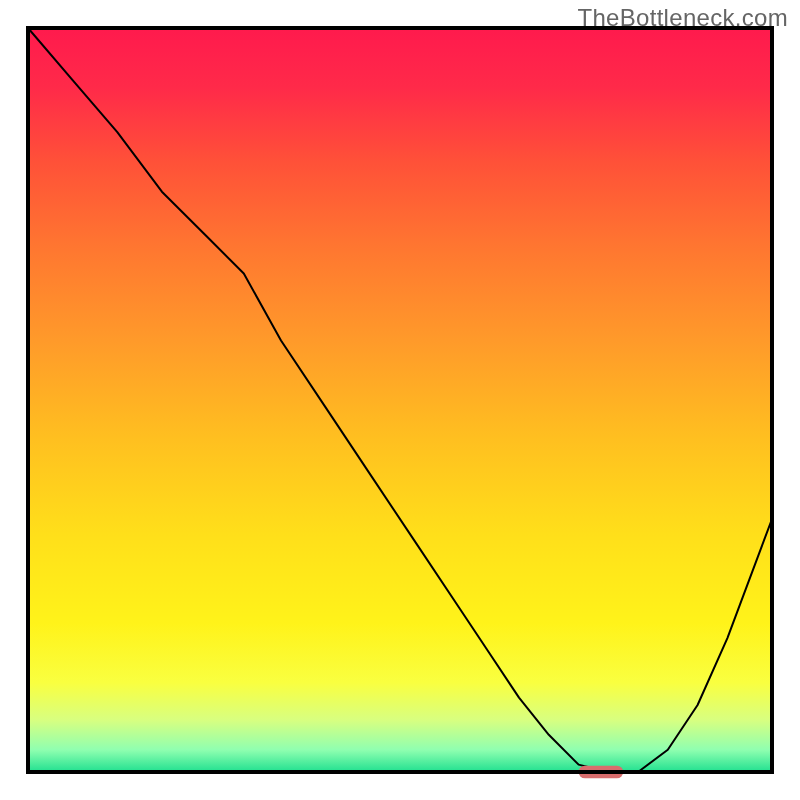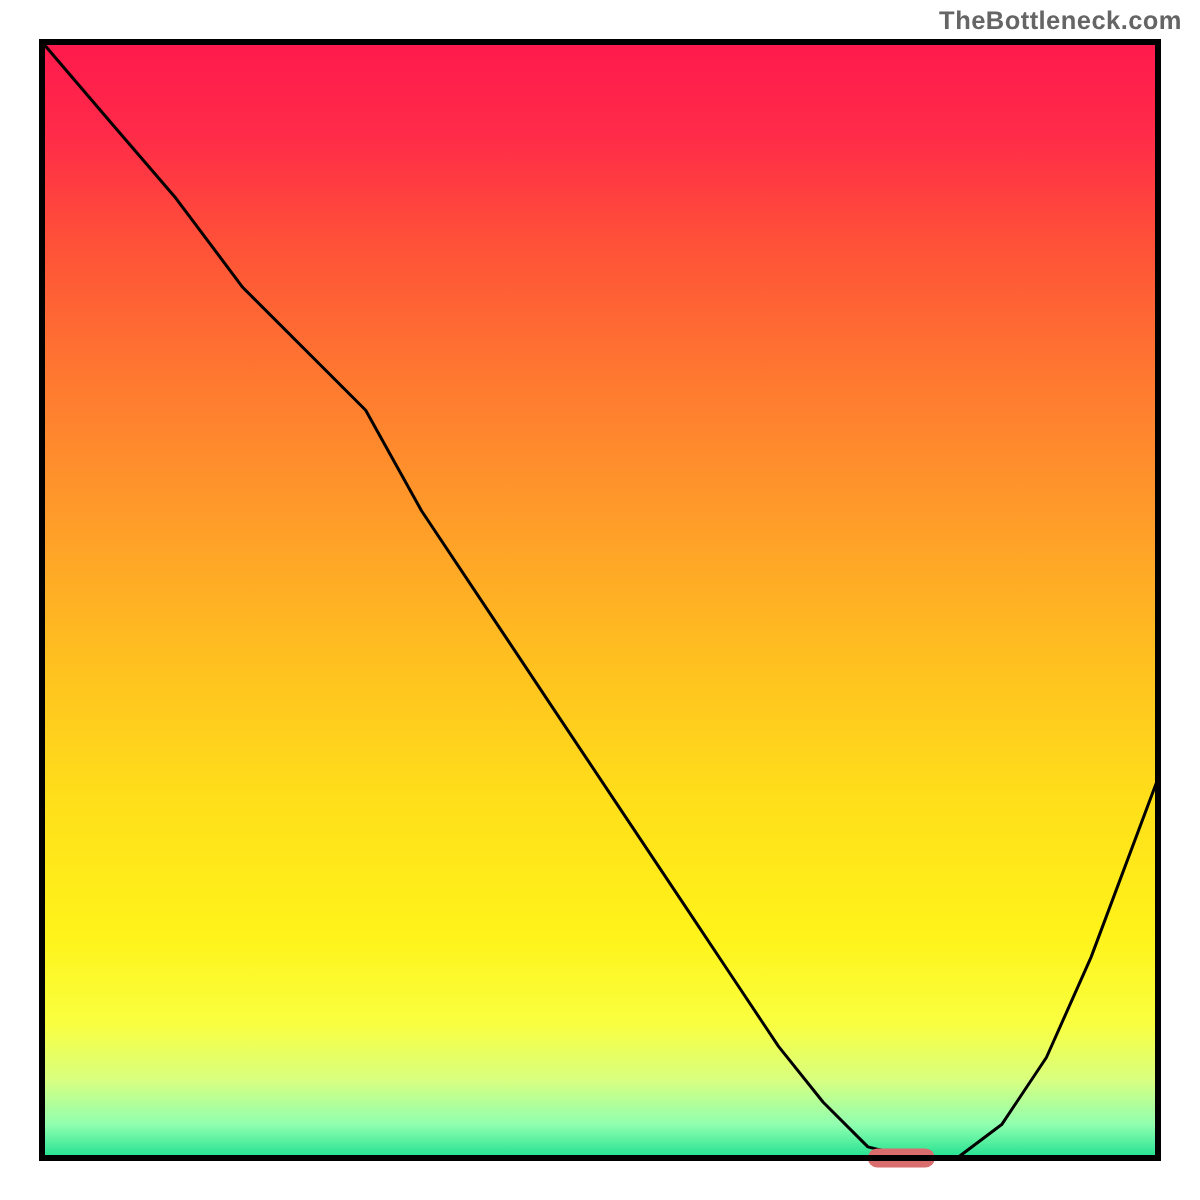--- a/index.html
+++ b/index.html
@@ -12,22 +12,22 @@
   }
   .chart-container {
     position: relative;
     width: 800px;
     height: 800px;
   }
   .watermark {
     position: absolute;
     top: 4px;
     right: 12px;
-    font-size: 17px;
-    font-weight: 700;
+    font-size: 24px;
+    font-weight: 400;
     color: #656565;
     letter-spacing: 0.3px;
     z-index: 5;
   }
   svg {
     display: block;
   }
 </style>
 </head>
 <body>

